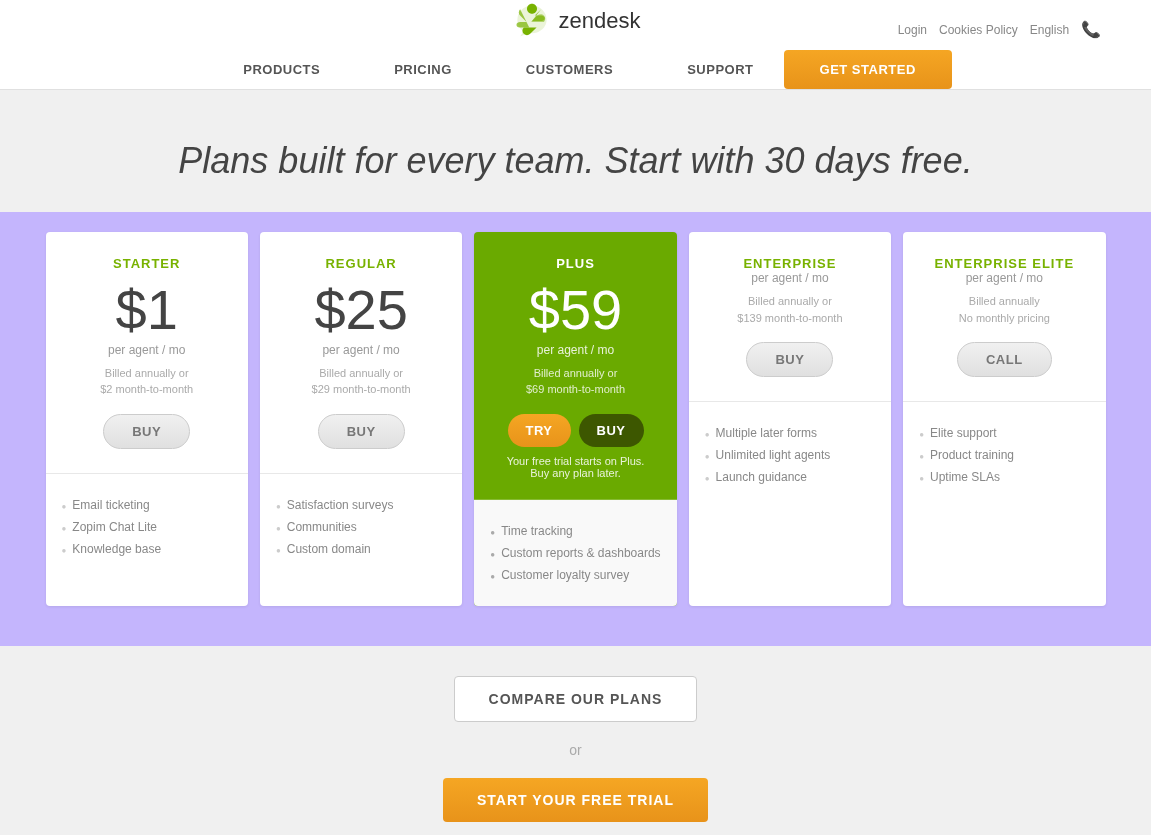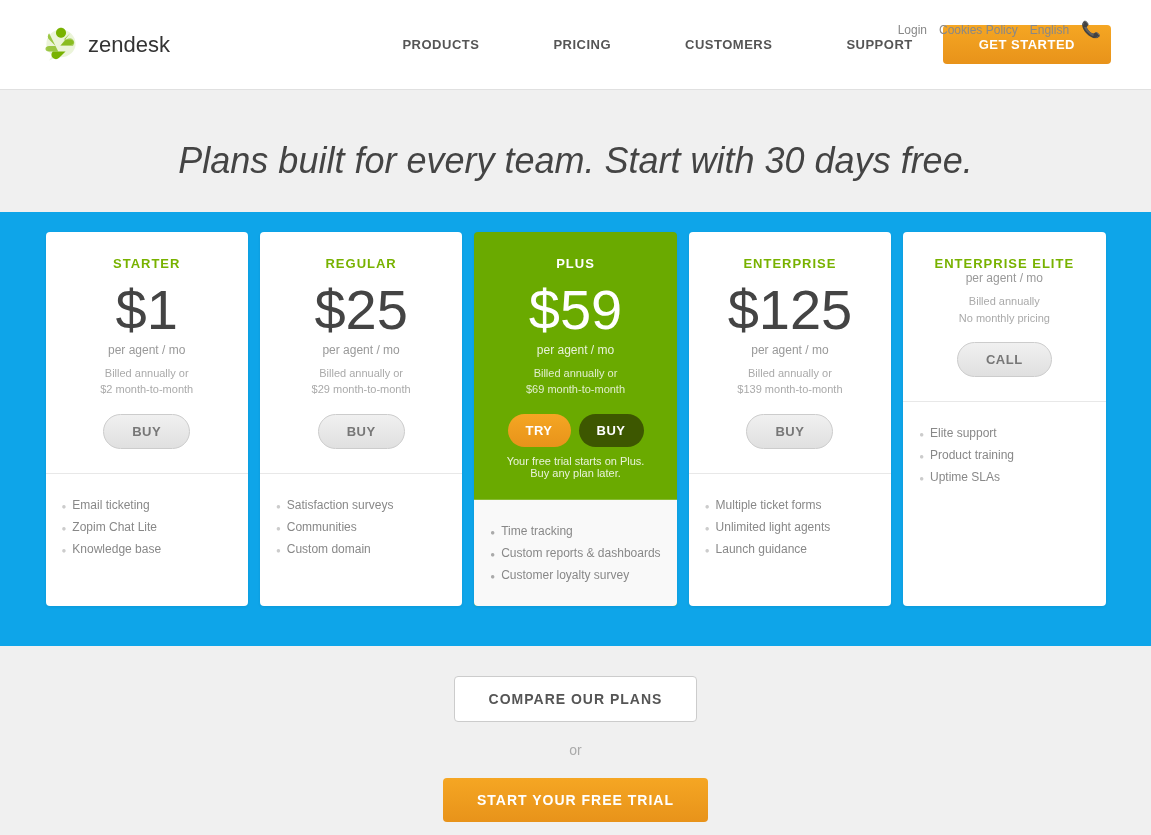--- a/index.html
+++ b/index.html
@@ -7,20 +7,21 @@
 
     
     .header {
       background: #fff;
       border-bottom: 1px solid #e0e0e0;
       padding: 0 40px;
       height: 90px;
       display: flex;
       align-items: center;
       justify-content: space-between;
+      flex-direction: column;
     }
     .header-left { display: flex; align-items: center; }
     .logo { display: flex; align-items: center; gap: 6px; text-decoration: none; }
     .logo-icon { width: 42px; height: 42px; }
     .logo-text { font-size: 22px; color: #333; font-weight: 300; }
     .header-nav { display: flex; align-items: center; gap: 30px; }
     .nav-link {
       text-decoration: none;
       color: #555;
       font-size: 13px;
@@ -62,21 +63,21 @@
       font-style: italic;
     }
     .hero h1 {
       font-size: 36px;
       font-weight: 300;
       color: #444;
     }
 
     
     .plans-section {
-      background: #0ea5e9;
+      background: #c4b5fd;
       padding: 20px 40px 40px;
       display: flex;
       justify-content: center;
     }
     .plans-container {
       display: flex;
       gap: 12px;
       max-width: 1060px;
       width: 100%;
     }
@@ -402,31 +403,30 @@
         <div class="feature-item">
           <span class="feature-bullet" style="color:#aaa;">●</span>
           <span>Customer loyalty survey</span>
         </div>
       </div>
     </div>
 
     <div class="plan-card">
       <div class="plan-header">
         <div class="plan-name">ENTERPRISE</div>
-        <div class="plan-price">$125</div>
         <div class="plan-period">per agent / mo</div>
         <div class="plan-billing">Billed annually or<br>$139 month-to-month</div>
         <div class="plan-actions">
           <button class="btn-buy">BUY</button>
         </div>
       </div>
       <div class="plan-features">
         <div class="feature-item">
           <span class="feature-bullet">●</span>
-          <span>Multiple ticket forms</span>
+          <span>Multiple later forms</span>
         </div>
         <div class="feature-item">
           <span class="feature-bullet">●</span>
           <span>Unlimited light agents</span>
         </div>
         <div class="feature-item">
           <span class="feature-bullet">●</span>
           <span>Launch guidance</span>
         </div>
       </div>

